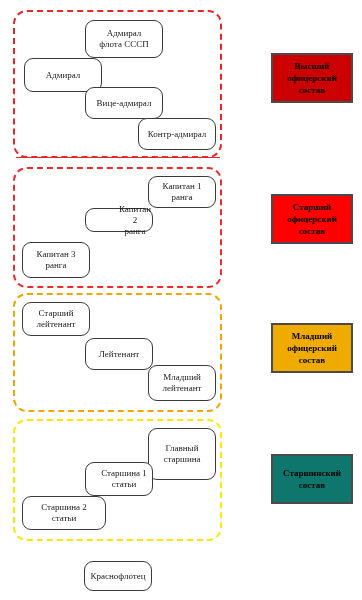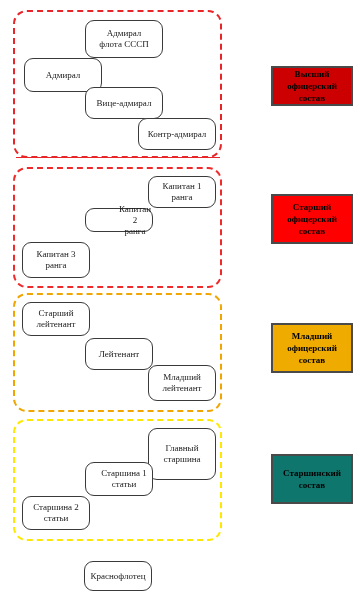--- a/index.html
+++ b/index.html
@@ -141,30 +141,30 @@
   <div class="rank-box" style="left:148px; top:428px; width:68px; height:52px;">
     <span class="legend-text">Главный
 старшина</span>
   </div>
 
   <div class="rank-box" style="left:85px; top:462px; width:68px; height:34px;padding-left:13px;">
     <span class="legend-text">Старшина 1
 статьи</span>
   </div>
 
-  <div class="rank-box" style="left:22px; top:496px; width:68px; height:34px;">
+  <div class="rank-box" style="left:22px; top:496px; width:84px; height:34px;">
     <span class="legend-text">Старшина 2
 статьи</span>
   </div>
 
   <div class="rank-box" style="left:84px; top:561px; width:68px; height:30px;text-align:center;">
     <span class="legend-text">Краснофлотец</span>
   </div>
 
-  <div class="legend-box" style="left:271px; top:53px; width:82px; height:40px; background:#cc0000;margin-top:13px;">
+  <div class="legend-box" style="left:271px; top:53px; width:82px; height:50px; background:#cc0000;">
     <span class="legend-text">Высший
 офицерский
 состав</span>
   </div>
 
   <div class="legend-box" style="left:271px; top:194px; width:82px; height:50px; background:#ff0000;">
     <span class="legend-text">Старший
 офицерский
 состав</span>
   </div>

